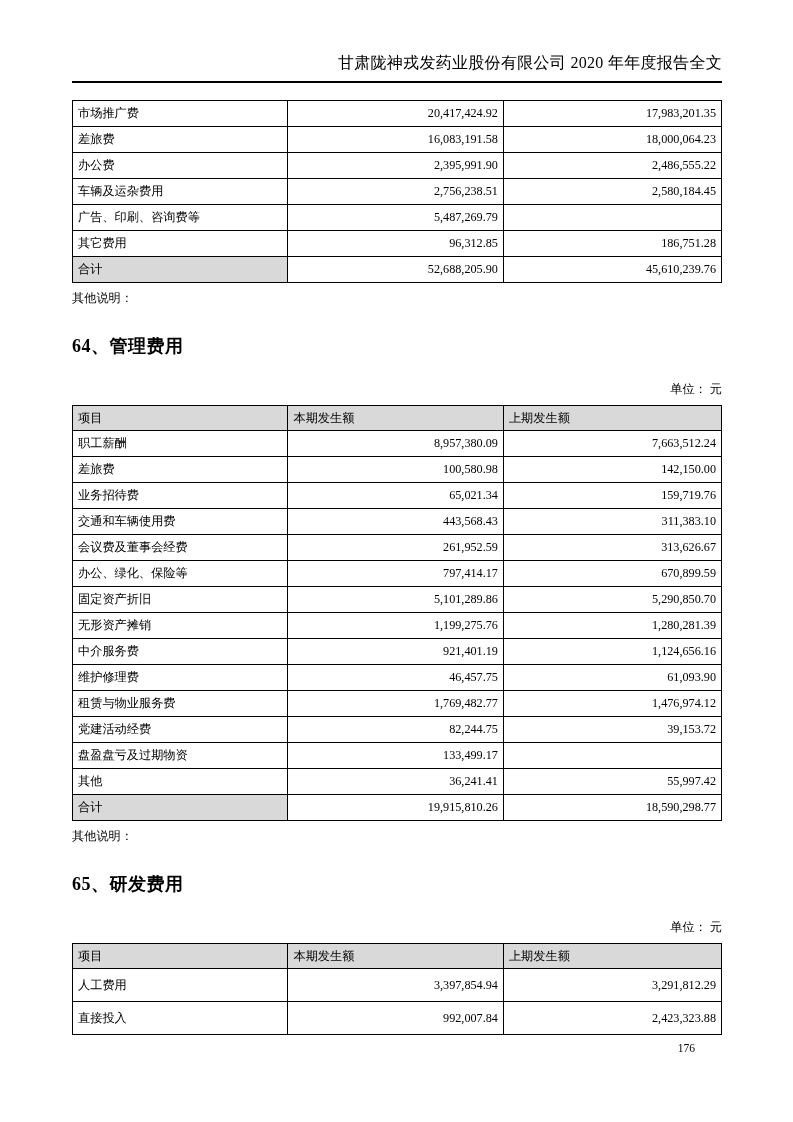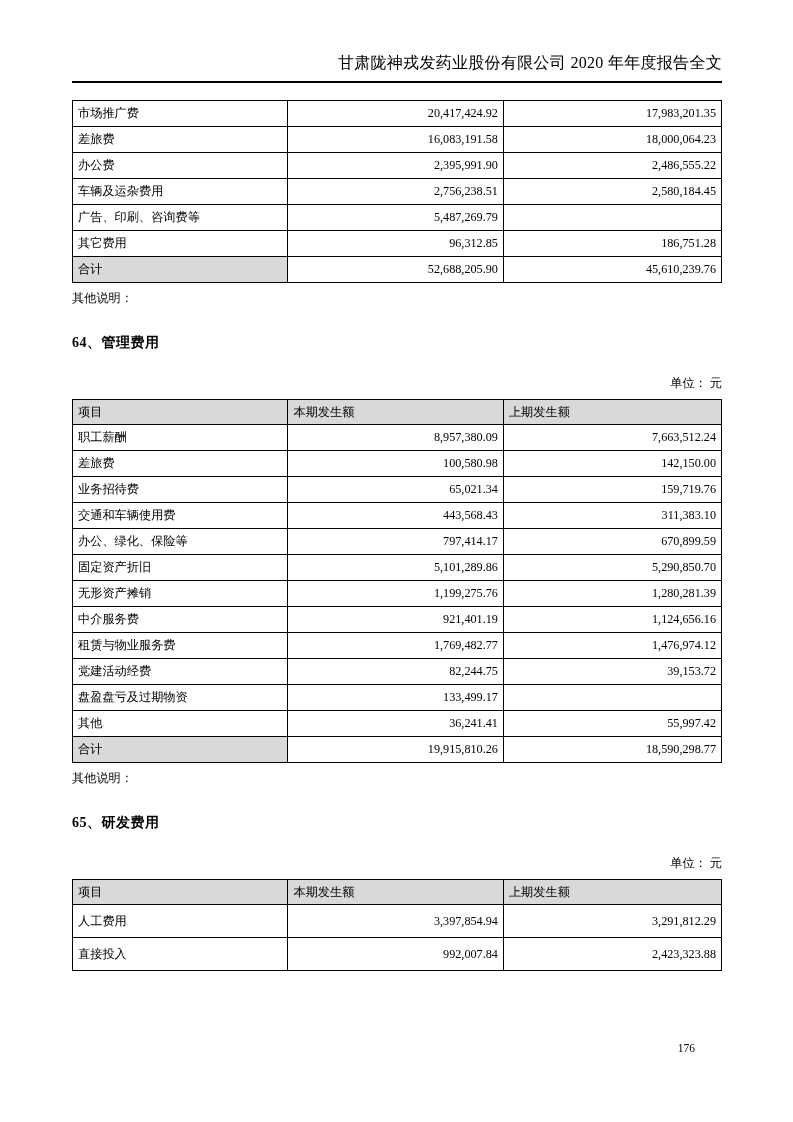--- a/index.html
+++ b/index.html
@@ -46,21 +46,21 @@
   }
   td { height: 26px; }
   table.t-tall td { height: 33px; }
   td.label { text-align: left; }
   td.num { text-align: right; }
   td.shaded { background: #d9d9d9; }
 
   .note { font-size: 12.2px; margin-top: 7px; }
 
   .section-title {
-    font-size: 14px;
+    font-size: 18px;
     font-weight: bold;
     margin-top: 27px;
     letter-spacing: 0.5px;
   }
   .unit-label {
     text-align: right;
     font-size: 12.2px;
     margin-top: 23px;
     margin-bottom: 7px;
     font-family: Liberation Serif, serif;
@@ -159,38 +159,48 @@
             <td class="label">业务招待费</td>
             <td class="num">65,021.34</td>
             <td class="num">159,719.76</td>
           </tr>
           <tr>
             <td class="label">交通和车辆使用费</td>
             <td class="num">443,568.43</td>
             <td class="num">311,383.10</td>
           </tr>
           <tr>
+            <td class="label">会议费及董事会经费</td>
+            <td class="num">261,952.59</td>
+            <td class="num">313,626.67</td>
+          </tr>
+          <tr>
             <td class="label">办公、绿化、保险等</td>
             <td class="num">797,414.17</td>
             <td class="num">670,899.59</td>
           </tr>
           <tr>
             <td class="label">固定资产折旧</td>
             <td class="num">5,101,289.86</td>
             <td class="num">5,290,850.70</td>
           </tr>
           <tr>
             <td class="label">无形资产摊销</td>
             <td class="num">1,199,275.76</td>
             <td class="num">1,280,281.39</td>
           </tr>
           <tr>
             <td class="label">中介服务费</td>
             <td class="num">921,401.19</td>
             <td class="num">1,124,656.16</td>
+          </tr>
+          <tr>
+            <td class="label">维护修理费</td>
+            <td class="num">46,457.75</td>
+            <td class="num">61,093.90</td>
           </tr>
           <tr>
             <td class="label">租赁与物业服务费</td>
             <td class="num">1,769,482.77</td>
             <td class="num">1,476,974.12</td>
           </tr>
           <tr>
             <td class="label">党建活动经费</td>
             <td class="num">82,244.75</td>
             <td class="num">39,153.72</td>

